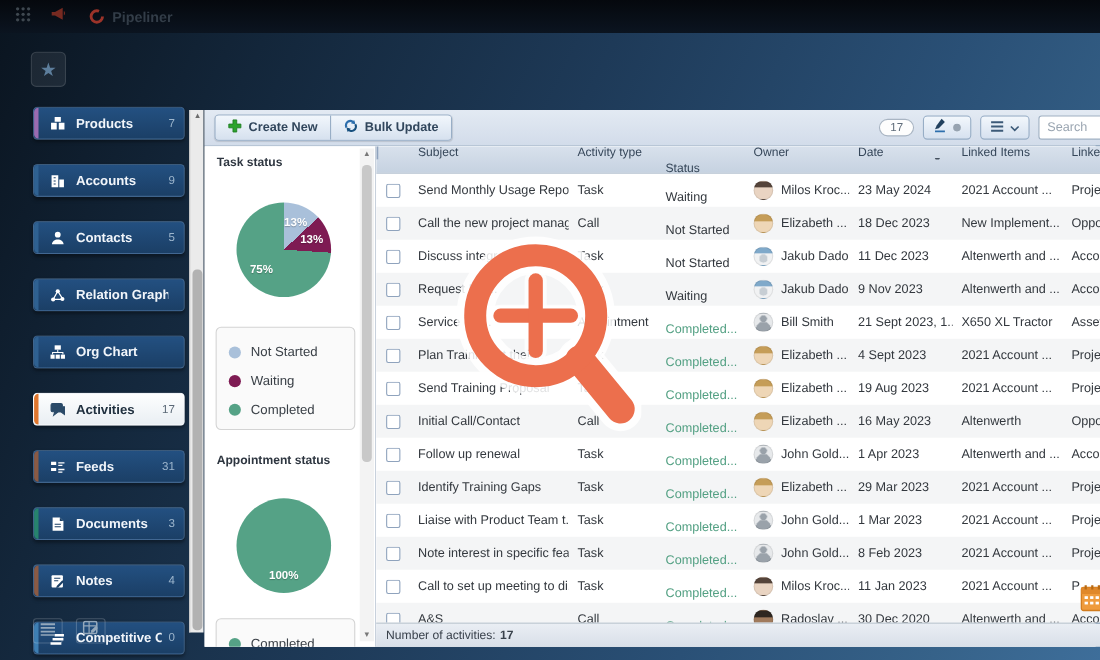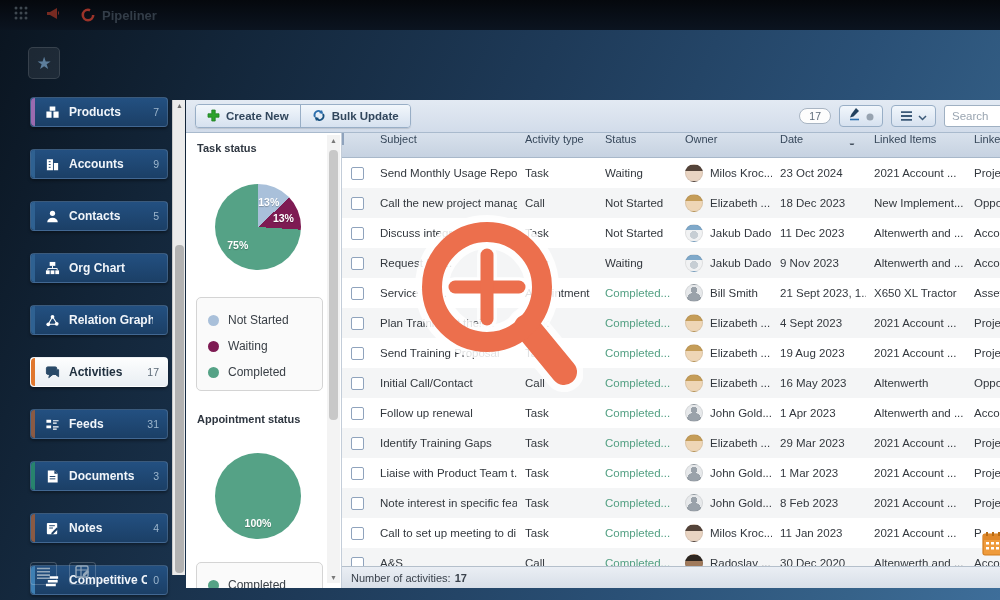--- a/index.html
+++ b/index.html
@@ -71,21 +71,21 @@
   .panel-sb .thumb{position:absolute;left:2px;top:15px;width:9px;height:270px;background:#c8c8c8;border-radius:4px;}
   
   .table{position:absolute;left:156px;top:33px;width:658px;height:433px;overflow:hidden;background:#fff;}
   .thead{display:flex;height:25px;background:linear-gradient(#d8e1ec,#c6d2e1);border-bottom:1px solid #a8b8ca;
     font-size:11px;color:#36475a;align-items:flex-start;}
   .th{padding-left:8px;white-space:nowrap;overflow:hidden;flex:none;position:relative;}
   .tr{display:flex;height:30px;align-items:center;font-size:11.5px;color:#33383e;background:#fff;cursor:pointer;}
   .tr.alt{background:#f4f5f6;}
   .td{padding-left:8px;white-space:nowrap;overflow:hidden;flex:none;display:flex;align-items:center;}
   .c-check{width:30px;justify-content:center;padding-left:0;}
-  .c-subject{width:145px;} .c-type{width:80px;} .c-status{width:80px;}
+  .c-subject{width:145px;} .c-type{width:80px;} .c-status{width:80px;margin-top:14px;}
   .c-owner{width:95px;gap:7px;} .c-date{width:94px;} .c-linked{width:100px;} .c-linked2{width:90px;}
   .cb{width:13px;height:13px;border:1px solid #8fa3bd;border-radius:2px;background:#fff;flex:none;cursor:pointer;}
   .status-done{color:#53a083;}
   .sort{position:absolute;right:10px;top:8px;font-size:8px;color:#44505e;}
   .av{width:18px;height:18px;border-radius:50%;flex:none;border:1px solid rgba(0,0,0,.08);}
   .av-milos{background:linear-gradient(#55443a 0 36%,#e9d4c2 36%);}
   .av-elizabeth{background:linear-gradient(#c59d58 0 38%,#eed6b6 38%);}
   .av-radoslav{background:linear-gradient(#2e2620 0 40%,#a07a5c 40%);}
   .av-generic{background:radial-gradient(circle at 50% 30%,#9aa2aa 0 23%,rgba(0,0,0,0) 24%),
       radial-gradient(circle at 50% 92%,#9aa2aa 0 42%,rgba(0,0,0,0) 43%),#e7e9eb;}
@@ -167,41 +167,41 @@
           <path fill="#fff" d="M2.3 14c.3-3.2 2.7-4.8 5.7-4.8s5.4 1.6 5.7 4.8z"></path>
         </svg>
       </span>
       <span class="s-label">Contacts</span>
       <span class="s-count">5</span>
     </div>
     <div class="side-item">
       <span class="accent" style="background:#2f6191"></span>
       <span class="s-icon">
         <svg viewBox="0 0 16 16">
+          <path stroke="#fff" stroke-width="1.2" fill="none" d="M3.5 12L8 4l4.5 7M3.5 12h9"></path>
+          <circle cx="3.5" cy="12" r="2" fill="#fff"></circle>
+          <circle cx="8" cy="4" r="2" fill="#fff"></circle>
+          <circle cx="12.5" cy="11.5" r="2" fill="#fff"></circle>
+        </svg>
+      </span>
+      <span class="s-label">Relation Graph</span>
+      <span class="s-count"></span>
+    </div>
+    <div class="side-item">
+      <span class="accent" style="background:#2f6191"></span>
+      <span class="s-icon">
+        <svg viewBox="0 0 16 16">
           <rect x="5" y="1" width="6" height="4.2" fill="#fff"></rect>
           <path stroke="#fff" fill="none" d="M8 5.2V8M3 10V8h10v2"></path>
           <rect x="1" y="10" width="4" height="4" fill="#fff"></rect>
           <rect x="6" y="10" width="4" height="4" fill="#fff"></rect>
           <rect x="11" y="10" width="4" height="4" fill="#fff"></rect>
         </svg>
       </span>
       <span class="s-label">Org Chart</span>
-      <span class="s-count"></span>
-    </div>
-    <div class="side-item">
-      <span class="accent" style="background:#2f6191"></span>
-      <span class="s-icon">
-        <svg viewBox="0 0 16 16">
-          <path stroke="#fff" stroke-width="1.2" fill="none" d="M3.5 12L8 4l4.5 7M3.5 12h9"></path>
-          <circle cx="3.5" cy="12" r="2" fill="#fff"></circle>
-          <circle cx="8" cy="4" r="2" fill="#fff"></circle>
-          <circle cx="12.5" cy="11.5" r="2" fill="#fff"></circle>
-        </svg>
-      </span>
-      <span class="s-label">Relation Graph</span>
       <span class="s-count"></span>
     </div>
     <div class="side-item selected">
       <span class="accent" style="background:#e0772e"></span>
       <span class="s-icon">
         <svg viewBox="0 0 16 16">
           <rect x="1.5" y="2" width="11" height="8" rx="1.5" fill="#fff"></rect>
           <path fill="#fff" d="M5 10l-1 3.5L8.5 10zM13 5h1.5v7.5L11 10h-2"></path>
           <path stroke="#24496e" stroke-width="1.6" fill="none" d="M4.5 6l2 2 3.5-3.5"></path>
         </svg>
@@ -399,21 +399,21 @@
           <div class="td c-check">
             <span class="cb"></span>
           </div>
           <div class="td c-subject">Send Monthly Usage Repor...</div>
           <div class="td c-type">Task</div>
           <div class="td c-status">Waiting</div>
           <div class="td c-owner">
             <span class="av av-milos"></span>
             <span>Milos Kroc...</span>
           </div>
-          <div class="td c-date">23 Oct 2024</div>
+          <div class="td c-date">23 May 2024</div>
           <div class="td c-linked">2021 Account ...</div>
           <div class="td c-linked2">Proje</div>
         </div>
         <div class="tr alt">
           <div class="td c-check">
             <span class="cb"></span>
           </div>
           <div class="td c-subject">Call the new project manag...</div>
           <div class="td c-type">Call</div>
           <div class="td c-status">Not Started</div>

